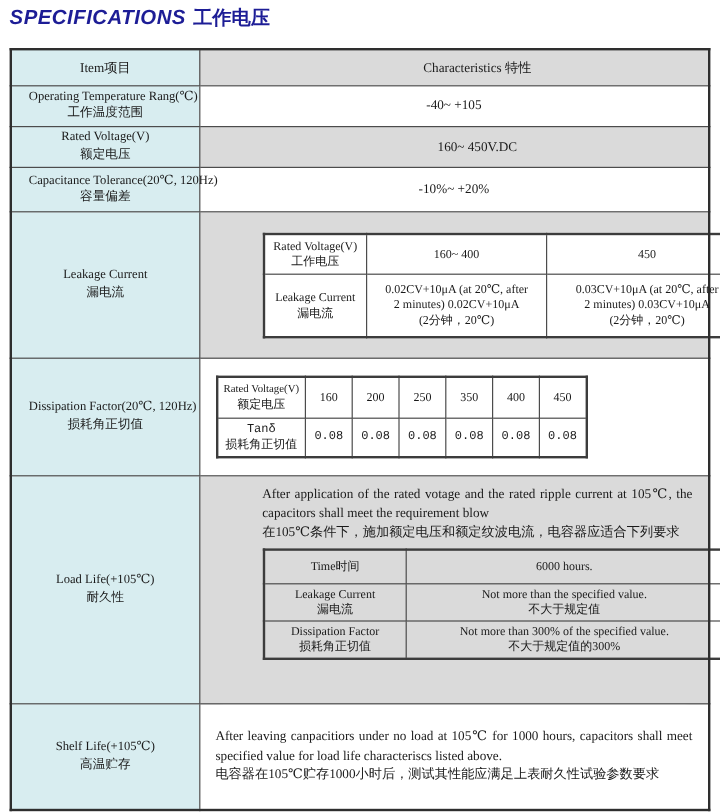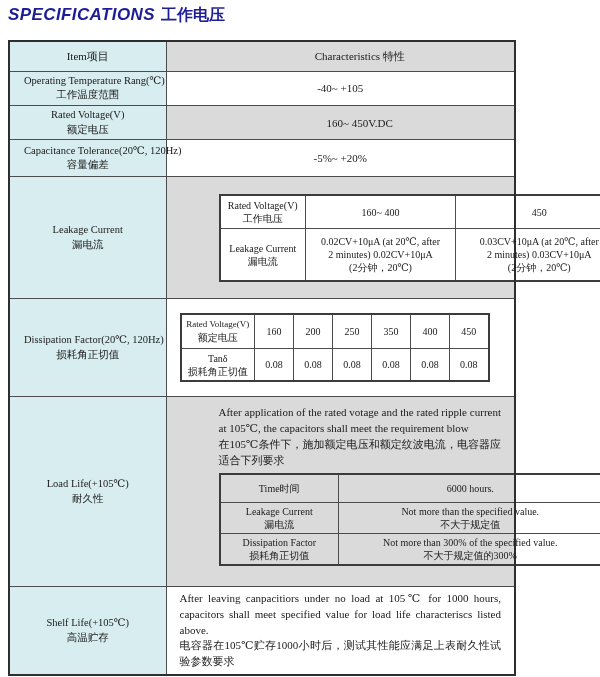--- a/index.html
+++ b/index.html
@@ -4,21 +4,21 @@
 <style>
   html,body { margin:0; padding:0; background:#ffffff; }
   body { width:600px; height:677px; font-family:"Liberation Serif","DejaVu Serif",serif; color:#1a1a1a; }
   .page { position:relative; width:600px; height:677px; background:#fff; overflow:hidden; }
 
   .title { position:absolute; left:8px; top:5px; color:#1d1d96;
            font-family:"Liberation Sans","DejaVu Sans",sans-serif; font-weight:bold; }
   .title .t-en { font-style:italic; font-size:17px; letter-spacing:0.4px; }
   .title .t-zh { font-style:normal; font-size:16px; margin-left:6px; }
 
-  table.spec { position:absolute; left:8px; top:40px; width:508px;
+  table.spec { position:absolute; left:8px; top:40px; width:584px;
                border-collapse:collapse; table-layout:fixed;
                border:2px solid #2e2e2e; }
   table.spec > tbody > tr > td { border:1px solid #4c4c4c; }
 
   .c-item { width:157px; }
 
   td.item { background:#d8edf0; text-align:center; vertical-align:middle;
             font-size:10.5px; line-height:1.4; padding:2px 14px; }
   td.item .en { display:block; white-space:nowrap; }
   td.item .zh { display:block; }
@@ -42,21 +42,21 @@
   table.inner td { border:1px solid #4c4c4c; text-align:center; vertical-align:middle;
                    font-size:10px; line-height:1.3; padding:2px 2px; }
   table.inner .ln { display:block; }
   table.leak, table.diss { background:#ffffff; }
   table.leak { width:404px; }
   table.diss { width:308px; }
   table.load { width:383px; background:transparent; margin-top:4px; }
 
   .ir-h34 { height:34px; }
   .ir-h52 { height:52px; }
-  .ir-h33 { height:33px; }
+  .ir-h33 { height:33px;font-family:Liberation Mono, monospace; }
   .ir-h28 { height:28px; }
   .ir-h29 { height:29px; }
 
   td.loadcell { vertical-align:top; text-align:left; }
   td.shelfcell { vertical-align:middle; text-align:left;border-radius:20px; }
   .para { margin:7px 12px 4px 12px; font-size:11px; line-height:1.45; text-align:justify; }
   .para .pline { display:block; }
   td.shelfcell .para { margin:0 12px; }
 </style>
 </head>
@@ -94,21 +94,21 @@
           <span class="zh">额定电压</span>
         </td>
         <td class="char bg-gray">160~ 450V.DC</td>
       </tr>
 
       <tr class="h-r3">
         <td class="item">
           <span class="en">Capacitance  Tolerance(20℃, 120Hz)</span>
           <span class="zh">容量偏差</span>
         </td>
-        <td class="char bg-white">-5%~ +20%</td>
+        <td class="char bg-white">-10%~ +20%</td>
       </tr>
 
       <tr class="h-leak">
         <td class="item">
           <span class="en">Leakage  Current</span>
           <span class="zh">漏电流</span>
         </td>
         <td class="char bg-gray cell-left">
           <table class="inner leak">
             <colgroup>

